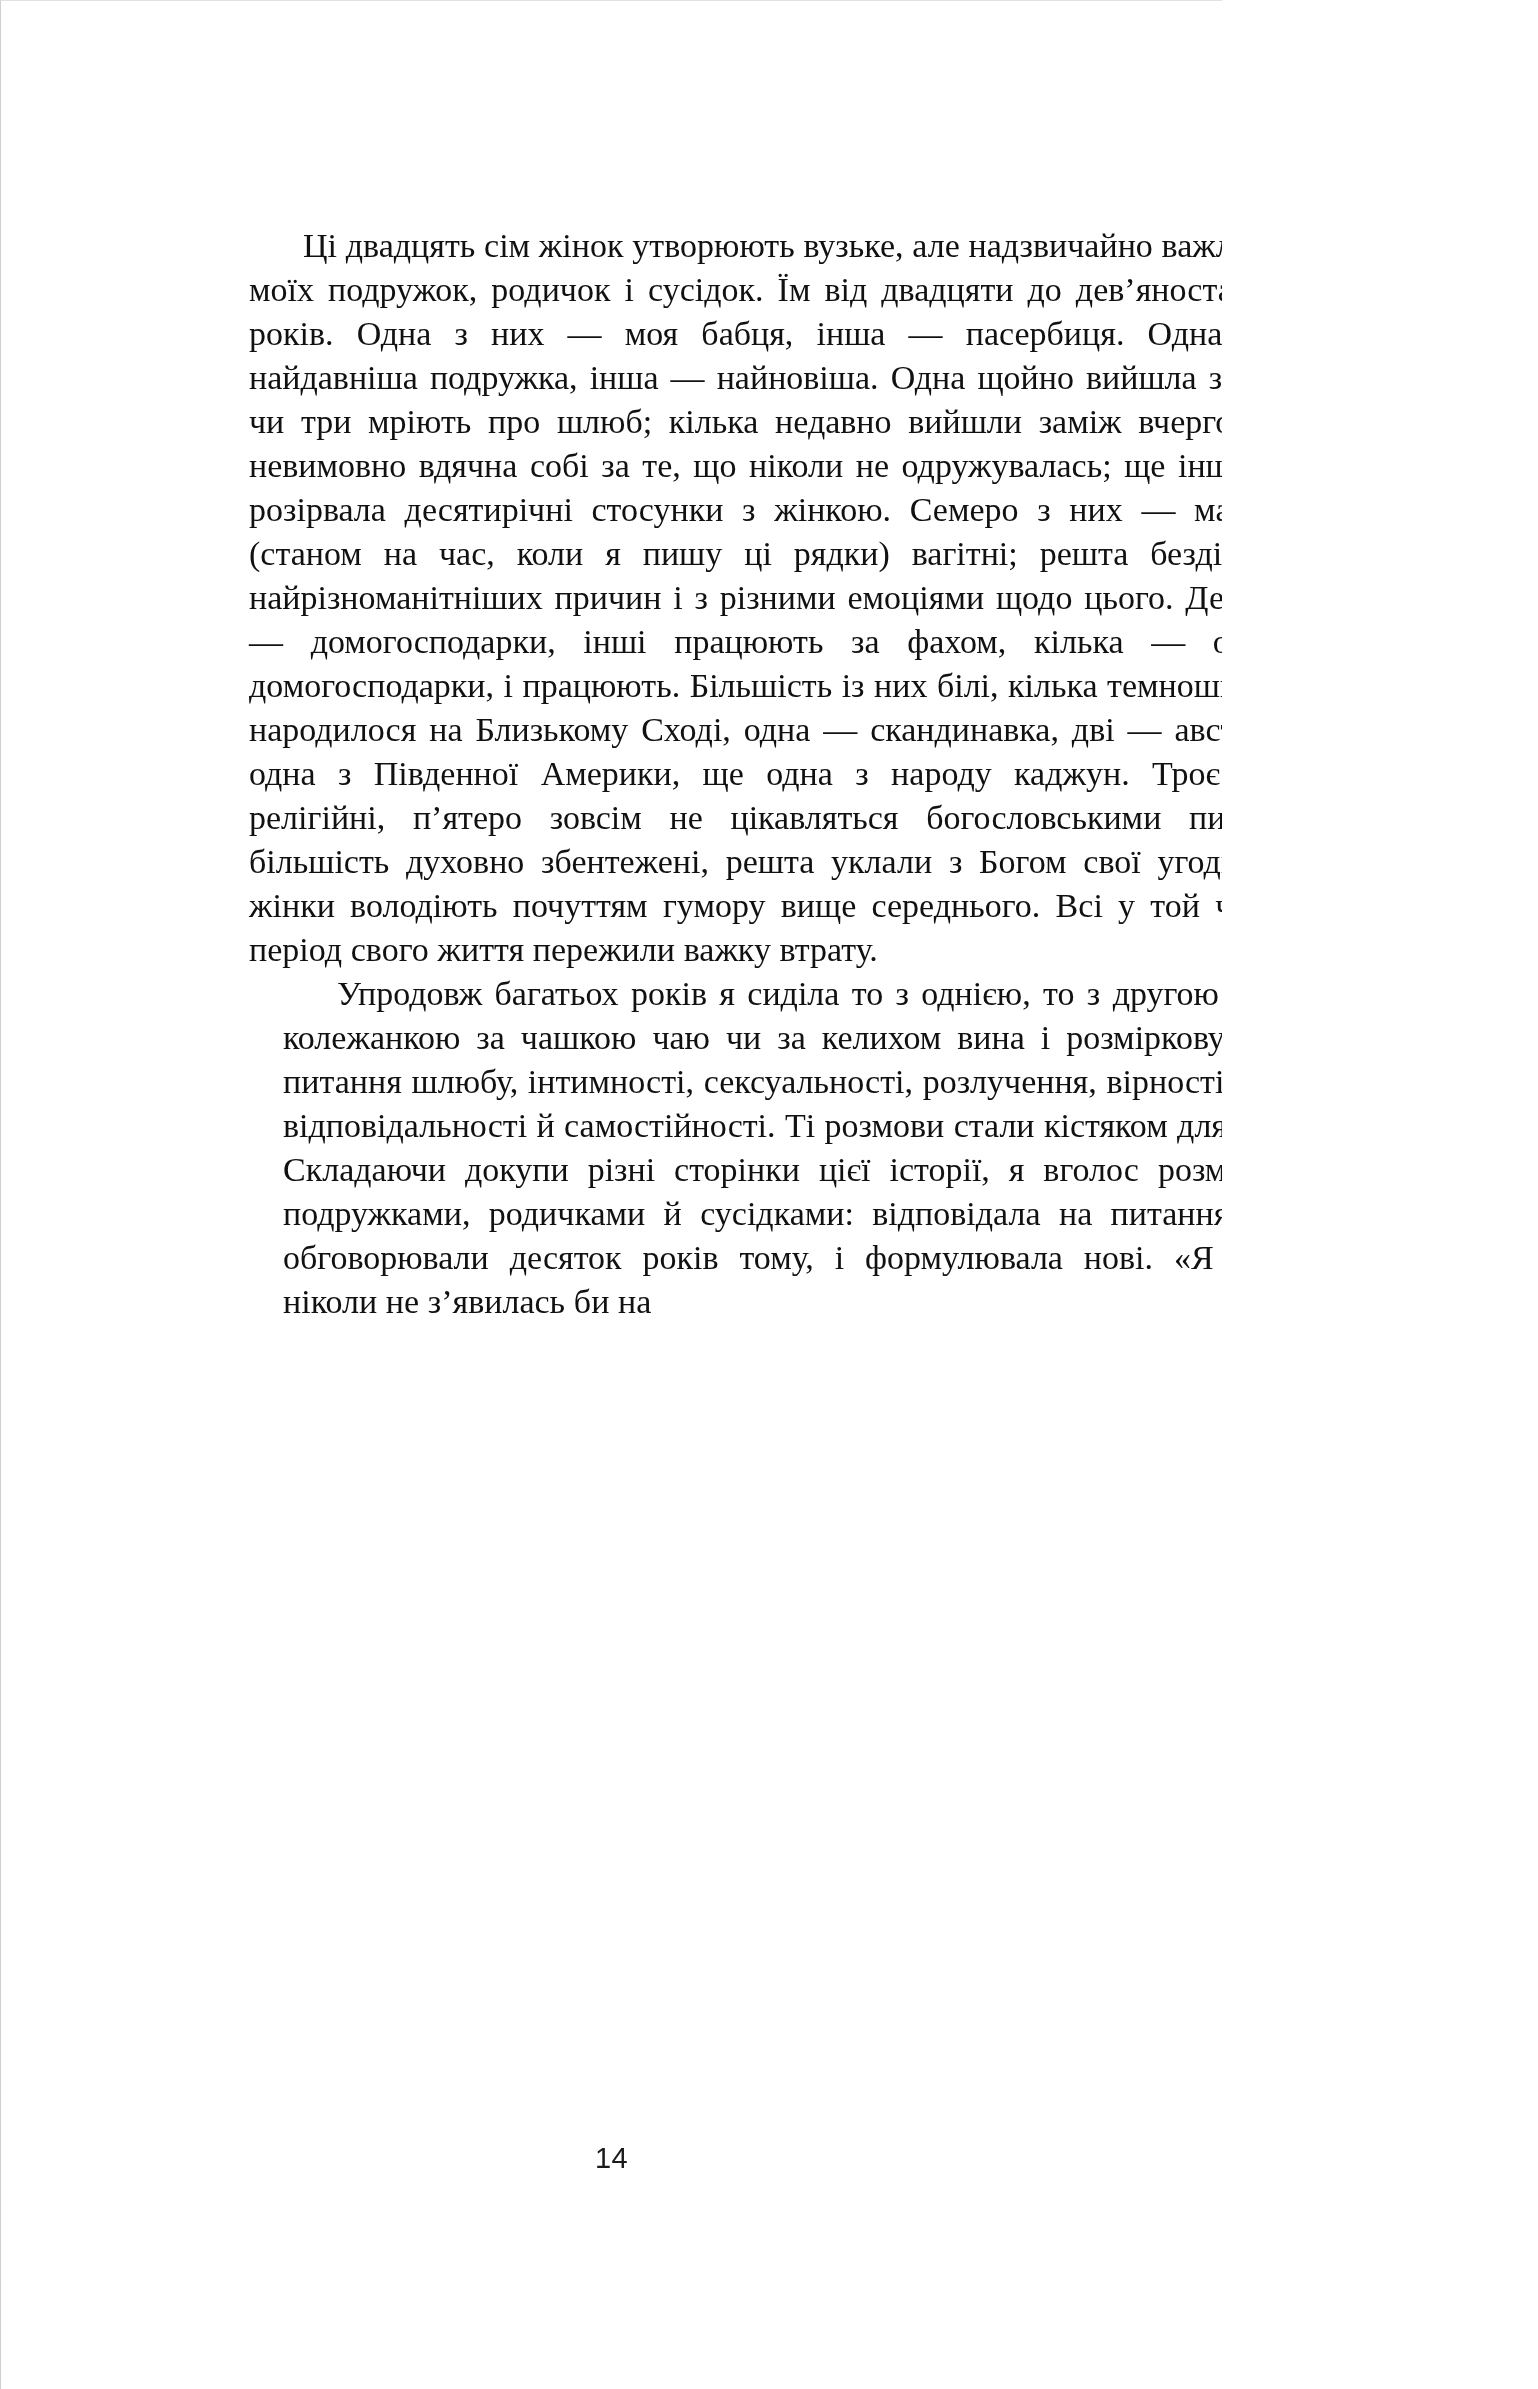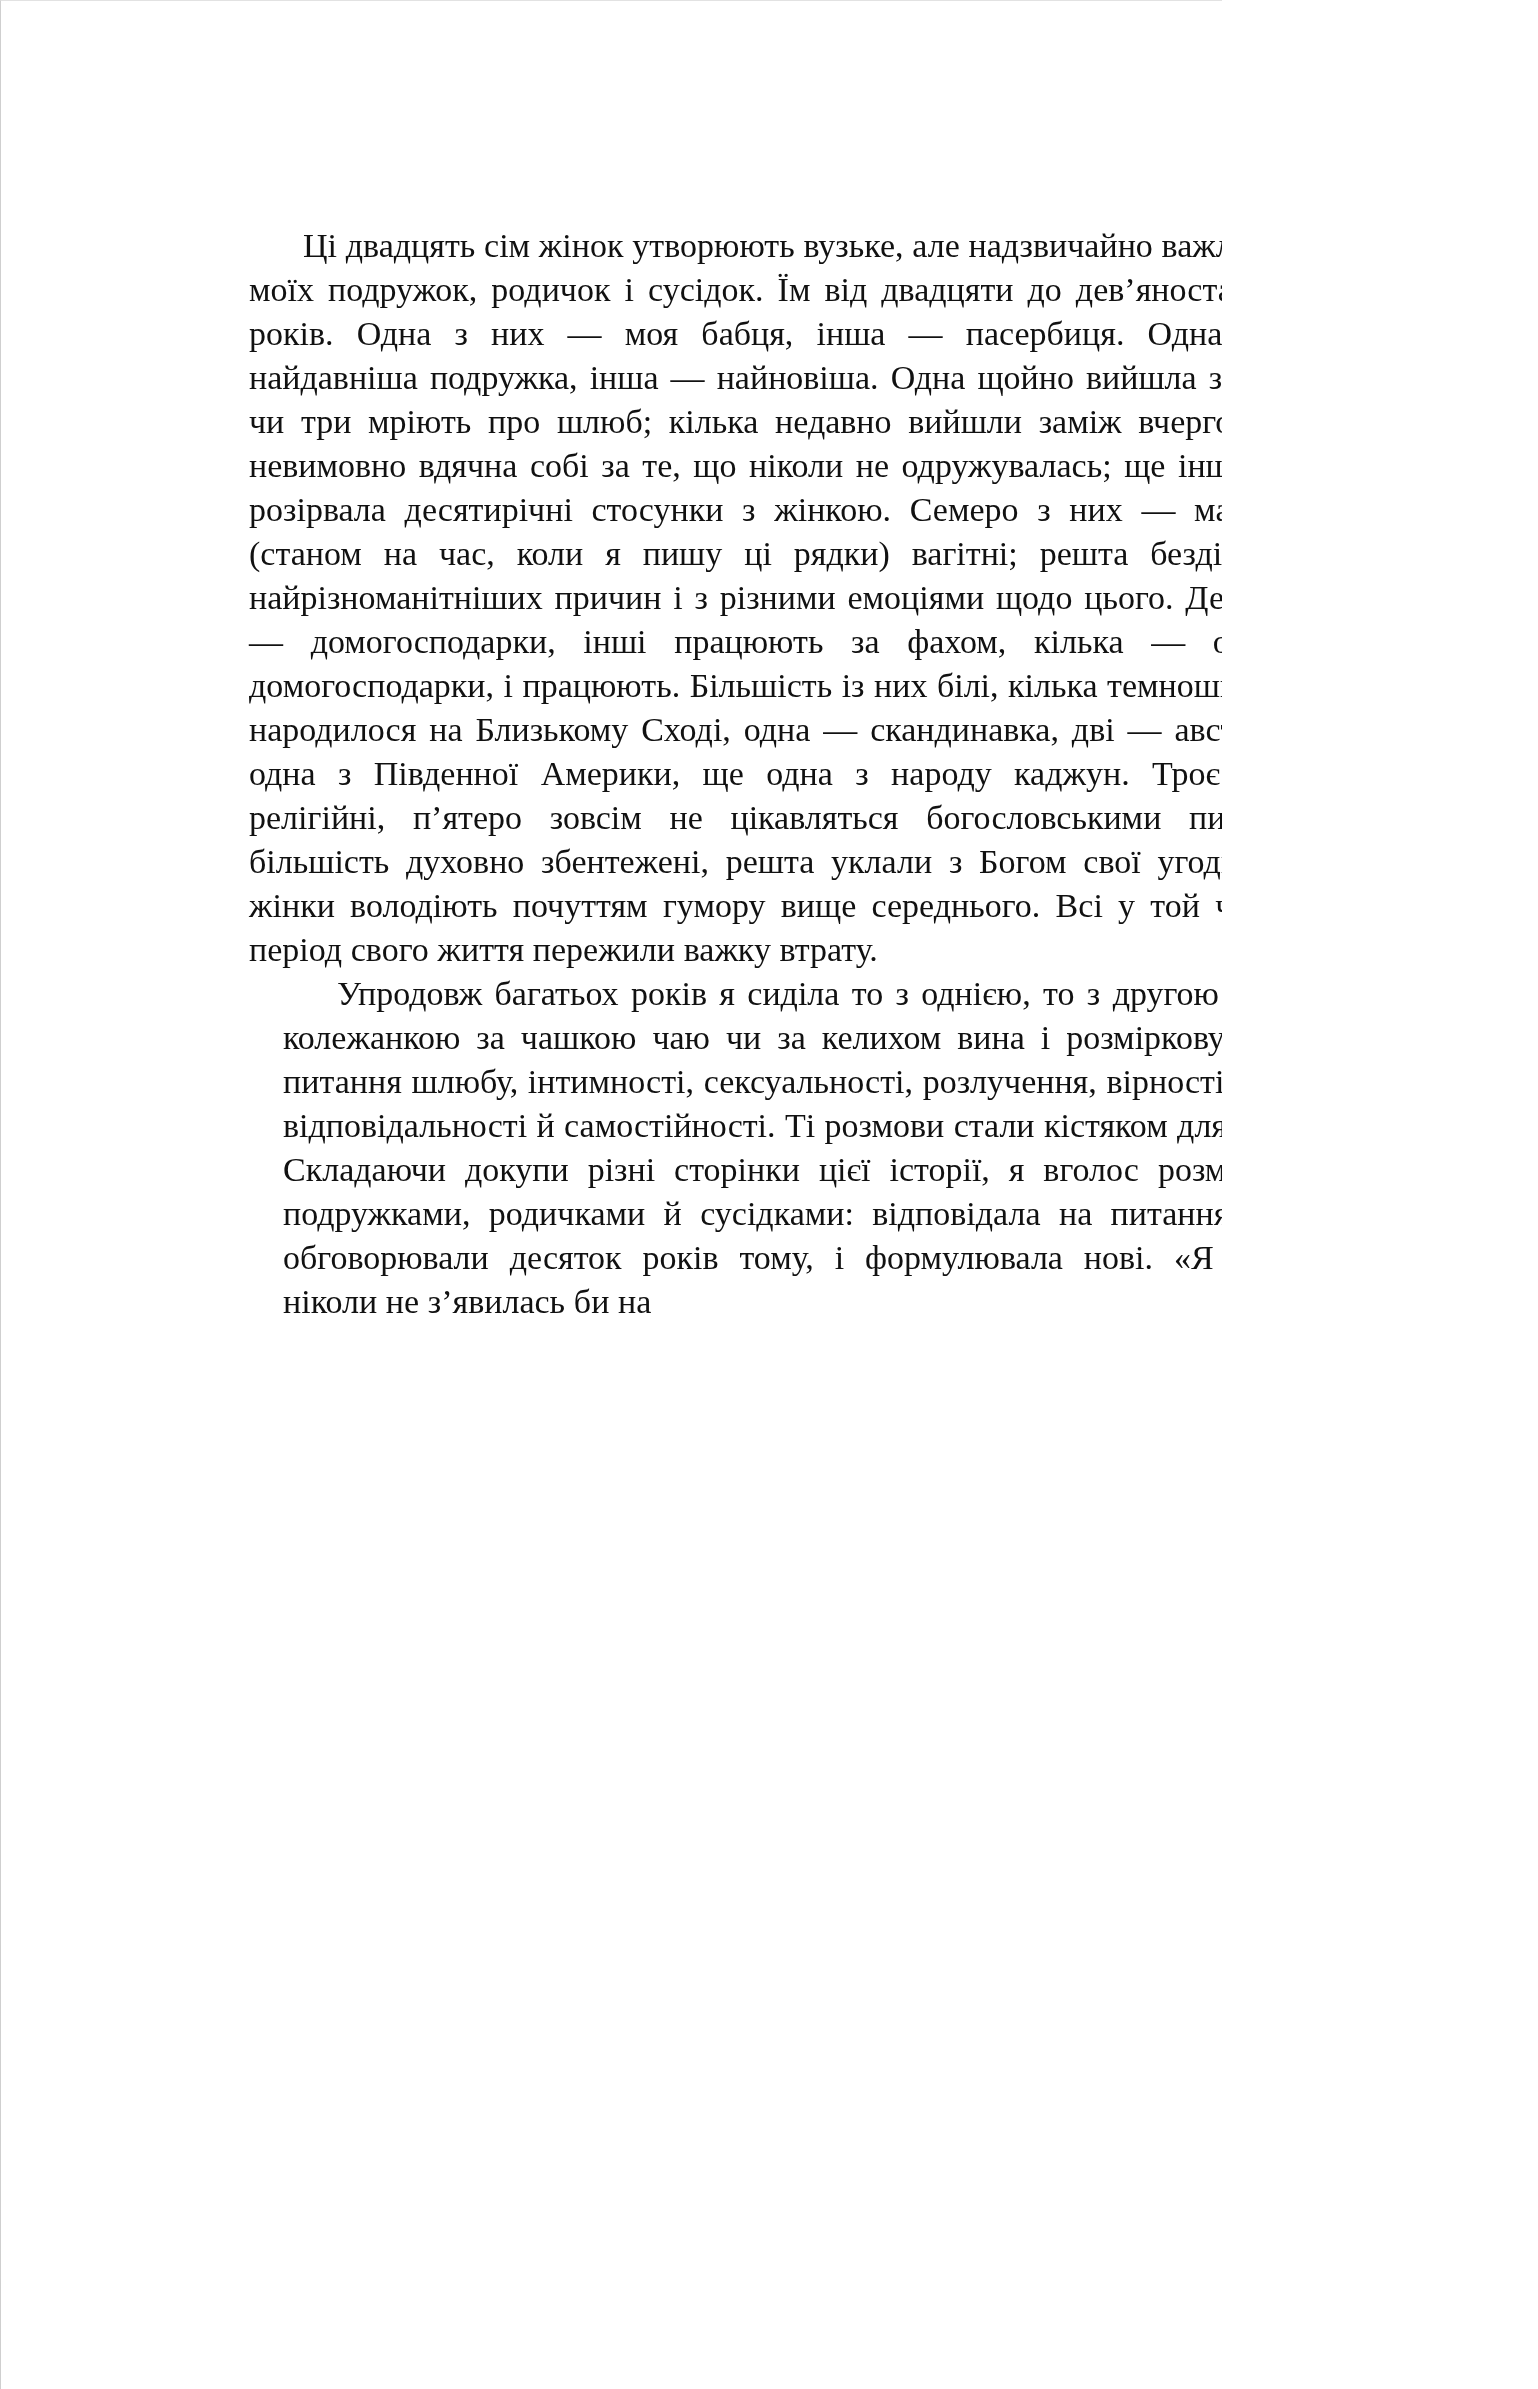--- a/index.html
+++ b/index.html
@@ -60,15 +60,16 @@
 </head>
 <body>
 
 <div class="page">
 
   <div class="text-block">
     <p class="para">Ці двадцять сім жінок утворюють вузьке, але надзвичайно важливе коло моїх подружок, родичок і сусідок. Їм від двадцяти до дев’яноста з гаком років. Одна з них — моя бабця, інша — пасербиця. Одна — моя найдавніша подружка, інша — найновіша. Одна щойно вийшла заміж; дві чи три мріють про шлюб; кілька недавно вийшли заміж вчергове; одна невимовно вдячна собі за те, що ніколи не одружувалась; ще інша щойно розірвала десятирічні стосунки з жінкою. Семеро з них — матері, дві (станом на час, коли я пишу ці рядки) вагітні; решта бездітні — з найрізноманітніших причин і з різними емоціями щодо цього. Деякі з них — домогосподарки, інші працюють за фахом, кілька — ох! — і домогосподарки, і працюють. Більшість із них білі, кілька темношкірі; двоє народилося на Близькому Сході, одна — скандинавка, дві — австралійки, одна з Південної Америки, ще одна з народу каджун. Троє глибоко релігійні, п’ятеро зовсім не цікавляться богословськими питаннями, більшість духовно збентежені, решта уклали з Богом свої угоди. Всі ці жінки володіють почуттям гумору вище середнього. Всі у той чи інший період свого життя пережили важку втрату.</p>
     <p class="para">Упродовж багатьох років я сиділа то з однією, то з другою дорогóю колежанкою за чашкою чаю чи за келихом вина і розмірковувала про питання шлюбу, інтимності, сексуальності, розлучення, вірності, родини, відповідальності й самостійності. Ті розмови стали кістяком для книжки. Складаючи докупи різні сторінки цієї історії, я вголос розмовляла з подружками, родичками й сусідками: відповідала на питання, які ми обговорювали десяток років тому, і формулювала нові. «Я згодна!» ніколи не з’явилась би на</p>
   </div>
 
+  <div class="page-number">14</div>
 
 </div>
 
 
 </body></html>

